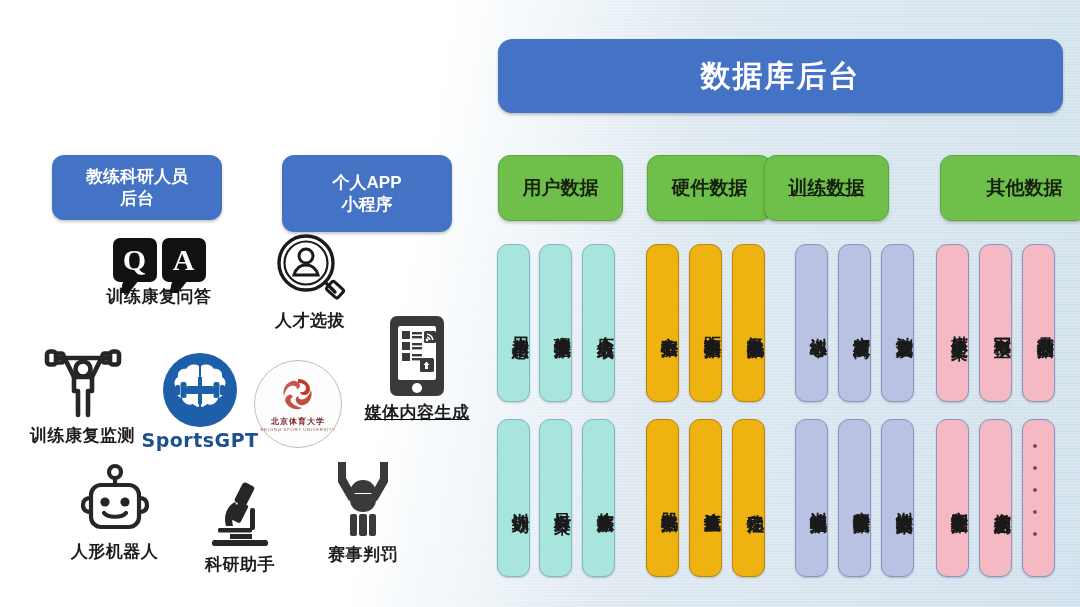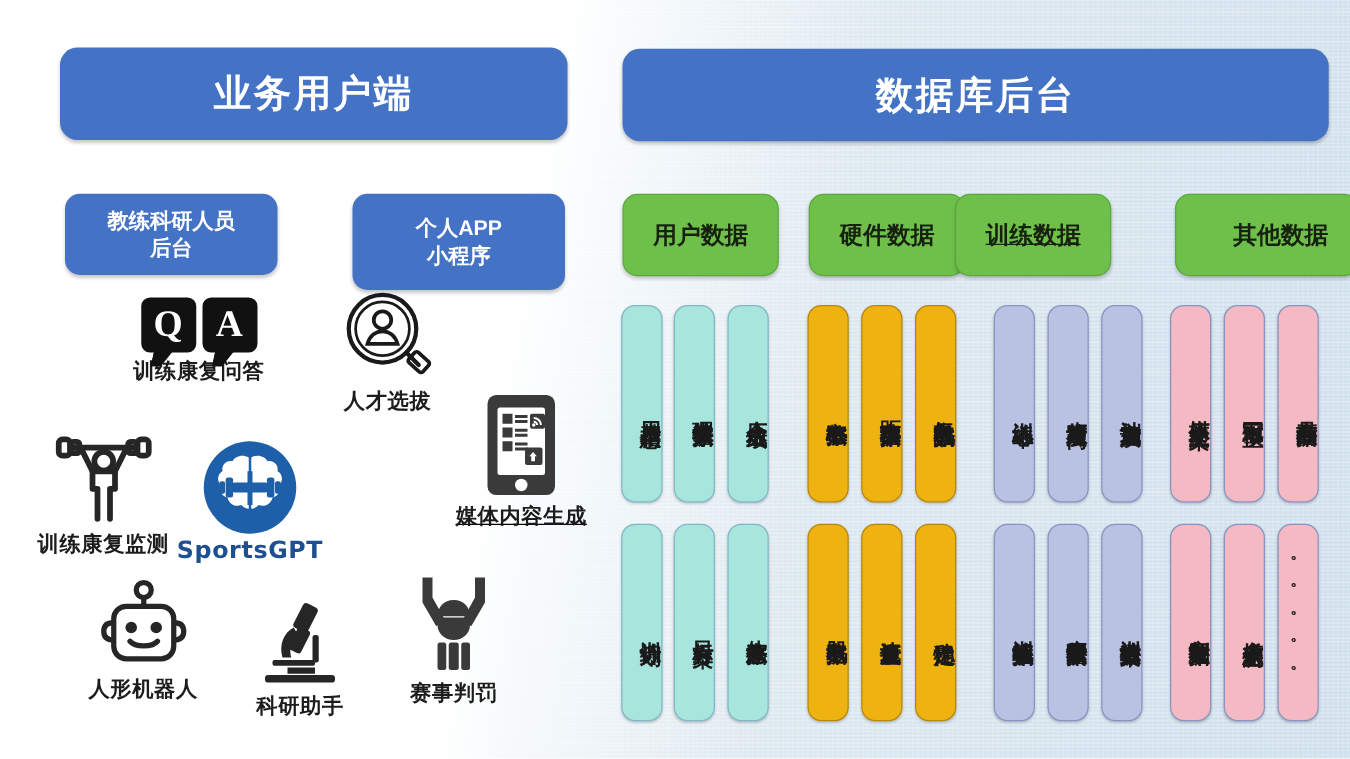--- a/index.html
+++ b/index.html
@@ -110,23 +110,20 @@
   }
   .bsu .cn{font-size:8px;color:#7a1f1f;font-weight:bold;letter-spacing:1px;margin-top:2px;}
   .bsu .en{font-size:4.4px;color:#9a5a5a;letter-spacing:.6px;line-height:1.25;text-align:center;}
 </style>
 </head>
 <body>
 
 <div id="stage">
   <div id="texture"></div>
 
-  <div class="hdr" id="hdr-left">
-    <span>业务用户端</span>
-  </div>
 
   <div class="hdr" id="hdr-right">
     <span>数据库后台</span>
   </div>
 
   <div class="subhdr" id="sub-coach">
     <div>
       <div>教练科研人员</div>
       <div>后台</div>
     </div>
@@ -185,20 +182,34 @@
         <rect x="24" y="34" width="28" height="8" rx="1.6"></rect>
         <rect x="18.5" y="30" width="6" height="16" rx="2"></rect>
         <rect x="51.5" y="30" width="6" height="16" rx="2"></rect>
         <rect x="13.5" y="33" width="4.5" height="10" rx="1.6"></rect>
         <rect x="58" y="33" width="4.5" height="10" rx="1.6"></rect>
       </g>
     </svg>
     <div class="sgpt-txt">SportsGPT</div>
   </div>
 
+  <div class="cell" style="left:250px;top:360px;width:96px;">
+    <div class="bsu">
+      <svg width="40" height="38" viewBox="0 0 40 38">
+        <g fill="#c0392b">
+          <path d="M20 3c7 0 12 5 12 10 0 4-3 6-6 6-2 0-4-1-4-3 3 1 6-1 6-4 0-3-3-5-8-5z"></path>
+          <path d="M33 14c2 6-1 13-7 15-4 1-7-1-8-4-1-2 0-4 2-5 0 3 3 4 6 3 3-1 6-5 7-9z" opacity=".92"></path>
+          <path d="M24 32c-6 3-13 0-16-5-2-4 0-7 3-8 1-1 3 0 4 2-3 1-3 4-1 6 3 3 7 4 10 5z" opacity=".88"></path>
+          <path d="M6 20c-2-7 2-13 8-15 4-1 7 1 8 4 0 2-1 4-3 4 0-3-3-4-6-3-4 1-6 6-7 10z" opacity=".84"></path>
+        </g>
+      </svg>
+      <div class="cn">北京体育大学</div>
+      <div class="en">BEIJING SPORT UNIVERSITY</div>
+    </div>
+  </div>
 
   <div class="cell" style="left:347px;top:314px;width:140px;text-decoration:underline;">
     <svg class="ico" width="62" height="84" viewBox="0 0 62 84">
       <rect x="4" y="2" width="54" height="80" rx="7" fill="#3a3a3a"></rect>
       <rect x="12" y="12" width="38" height="54" rx="2" fill="#fff"></rect>
       <circle cx="31" cy="74" r="5" fill="#fff"></circle>
       <g fill="#3a3a3a">
         <rect x="16" y="17" width="8" height="8"></rect>
         <rect x="26" y="18" width="10" height="2.4"></rect>
           <rect x="26" y="22" width="10" height="2.4"></rect>

